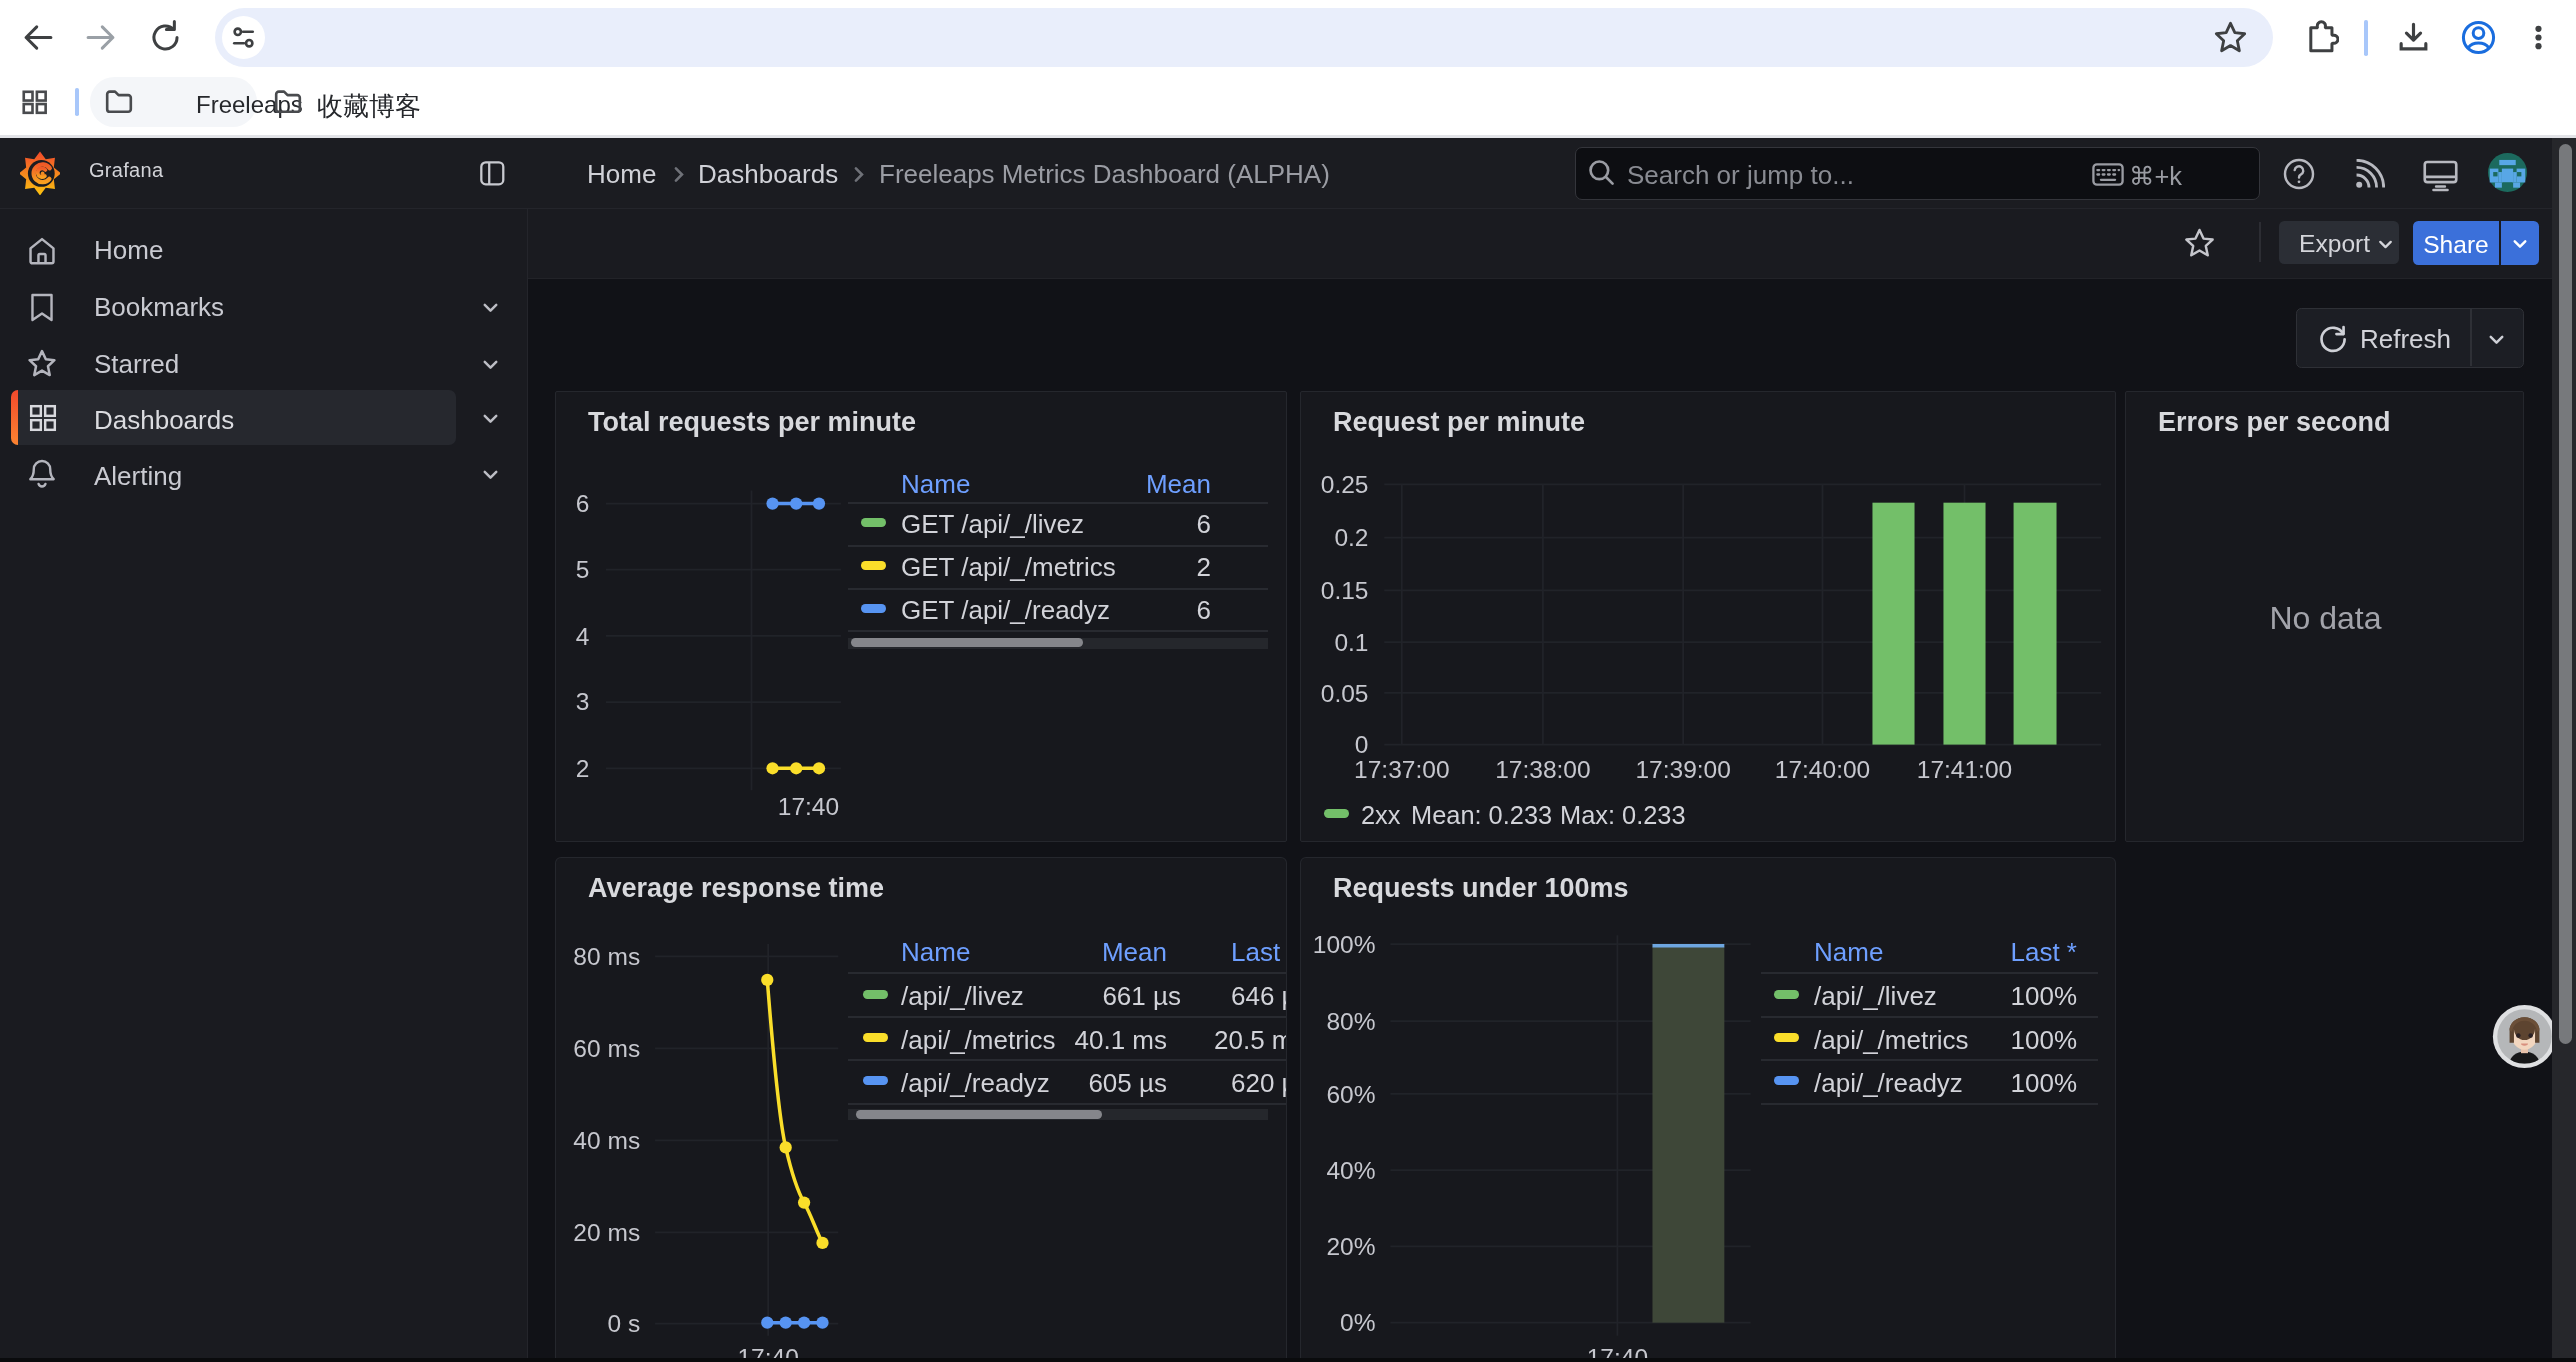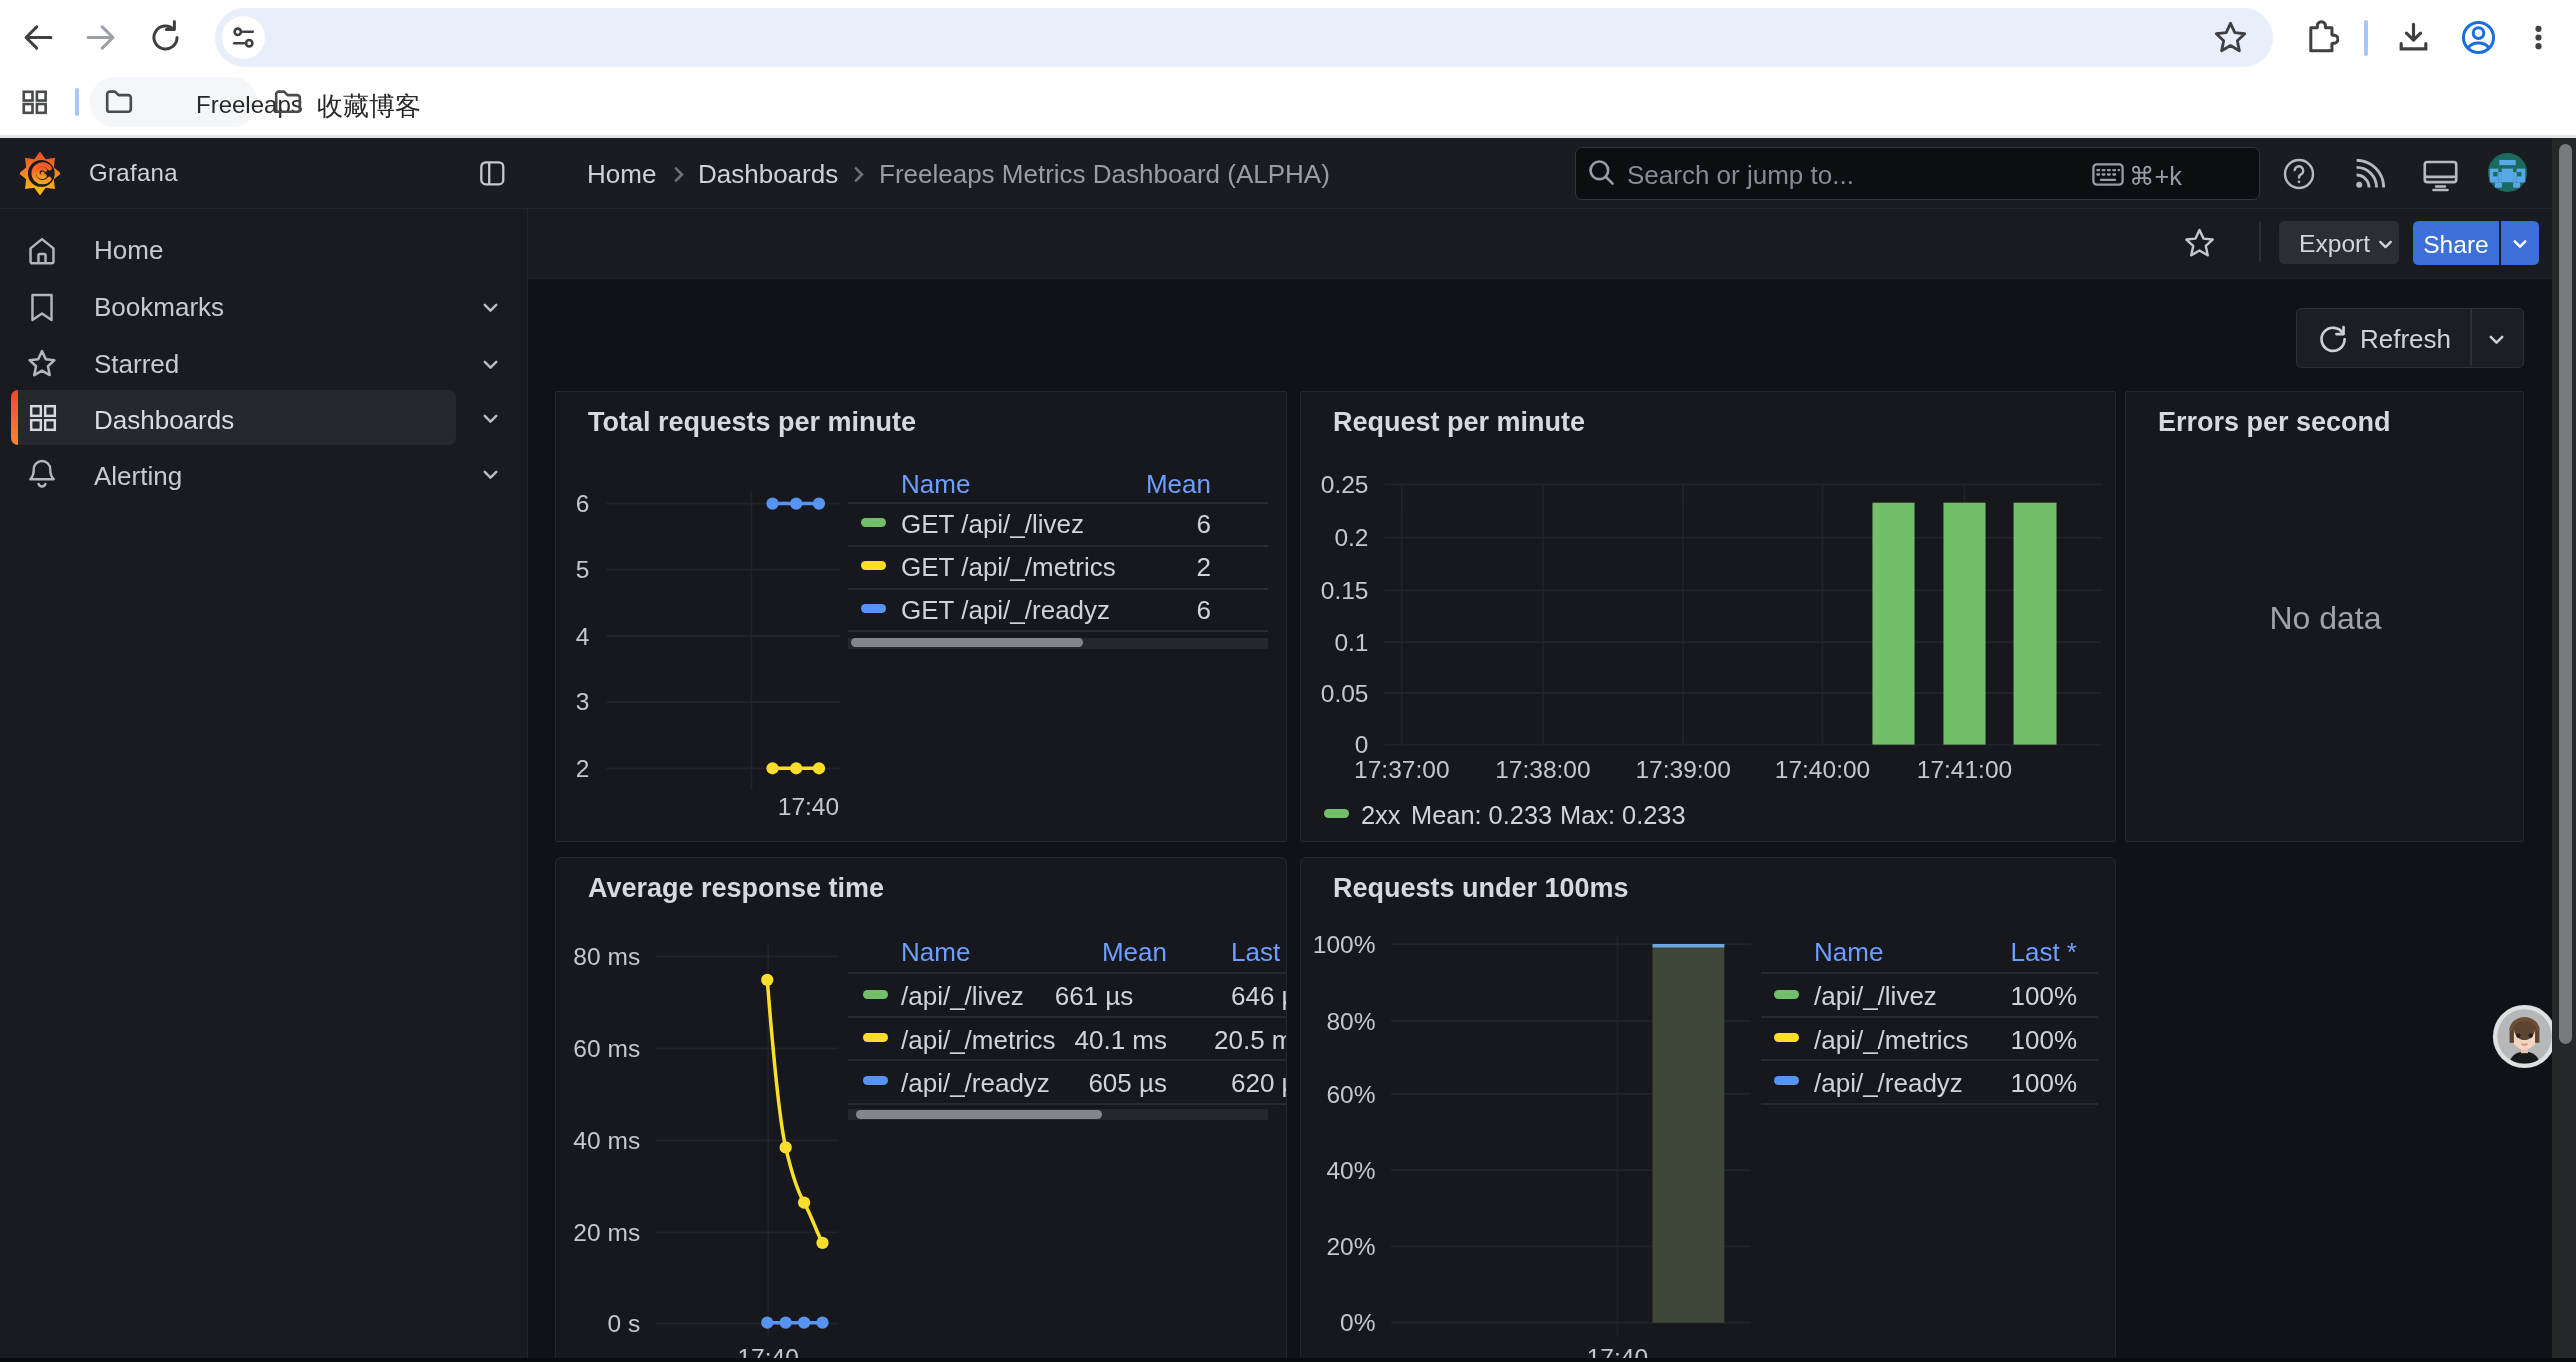--- a/index.html
+++ b/index.html
@@ -99,21 +99,21 @@
           <stop offset="0" stop-color="#f05a28"></stop>
           <stop offset="1" stop-color="#f9a020"></stop>
         </linearGradient>
       </defs>
     <path fill="url(#glg)" d="M23.0 0.2 L29.6 9.1 L40.2 7.6 L38.9 18.7 L47.3 25.5 L38.9 32.3 L40.2 43.4 L29.6 41.9 L23.0 50.8 L16.4 41.9 L5.8 43.4 L7.1 32.3 L-1.3 25.5 L7.1 18.7 L5.8 7.6 L16.4 9.1 Z"></path>
     <circle cx="24.5" cy="25.5" r="15.4" fill="#1b1c21"></circle>
     <path fill="none" stroke="url(#glg2)" stroke-width="5" stroke-linecap="round" d="M33.8 31.8 A 10.2 10.2 0 1 1 34.2 19.4"></path>
     <path fill="none" stroke="url(#glg2)" stroke-width="4.4" stroke-linecap="round" d="M28.6 28.4 A 5 5 0 1 1 29.2 21.4"></path>
     <circle cx="26" cy="25.5" r="2.2" fill="#f28a22"></circle>
   </svg>
-  <div class="abs" style="left:89px;top:21px;font-size:24px;font-weight:500;color:#d2d3d8;letter-spacing:0.3px;">Grafana</div>
+  <div class="abs" style="left:89px;top:21px;font-size:20px;font-weight:500;color:#d2d3d8;letter-spacing:0.3px;">Grafana</div>
 
   <svg class="abs" style="left:480px;top:23px;" width="24.6" height="24.6" viewBox="0 0 28 28" fill="none" stroke="#c8c9cf" stroke-width="2.6">
       <rect x="1.5" y="1.5" width="25" height="25" rx="5"></rect>
       <path d="M10.5 1.5 V27"></path>
     </svg>
 
   <div class="abs" style="left:587px;top:21px;font-size:26px;font-weight:500;color:#d0d1d7;">Home</div>
   <svg class="abs" style="left:669px;top:26px;" width="19" height="21" viewBox="0 0 22 24" fill="none" stroke="#6f7178" stroke-width="3" stroke-linecap="round">
       <path d="M8 5 l7 7 -7 7"></path>
     </svg>
@@ -374,21 +374,21 @@
     </svg>
     <div class="abs lhead" style="left:345px;top:79px;">Name</div>
     <div class="abs lhead" style="left:479px;top:79px;width:132px;text-align:right;">Mean</div>
     <div class="abs lhead" style="left:675px;top:79px;">Last *</div>
     <div class="abs lsep" style="left:292px;top:114px;width:438px;"></div>
     <div class="abs lsep" style="left:292px;top:158px;width:438px;"></div>
     <div class="abs lsep" style="left:292px;top:201px;width:438px;"></div>
     <div class="abs lsep" style="left:292px;top:245px;width:438px;"></div>
     <div class="abs dash1" style="left:307px;top:132px;background:#73bf69;"></div>
     <div class="abs ltxt" style="left:345px;top:123px;">/api/_/livez</div>
-    <div class="abs ltxt" style="left:472px;top:123px;width:132px;text-align:center;">661 µs</div>
+    <div class="abs ltxt" style="left:493px;top:123px;width:132px;text-align:right;">661 µs</div>
     <div class="abs ltxt" style="left:675px;top:123px;">646 µs</div>
     <div class="abs dash1" style="left:307px;top:175px;background:#fade2a;"></div>
     <div class="abs ltxt" style="left:345px;top:167px;">/api/_/metrics</div>
     <div class="abs ltxt" style="left:479px;top:167px;width:132px;text-align:right;">40.1 ms</div>
     <div class="abs ltxt" style="left:658px;top:167px;">20.5 ms</div>
     <div class="abs dash1" style="left:307px;top:218px;background:#5794f2;"></div>
     <div class="abs ltxt" style="left:345px;top:210px;">/api/_/readyz</div>
     <div class="abs ltxt" style="left:479px;top:210px;width:132px;text-align:right;">605 µs</div>
     <div class="abs ltxt" style="left:675px;top:210px;">620 µs</div>
     <div class="abs" style="left:292px;top:251px;width:420px;height:10.5px;background:#25272c;"></div>

